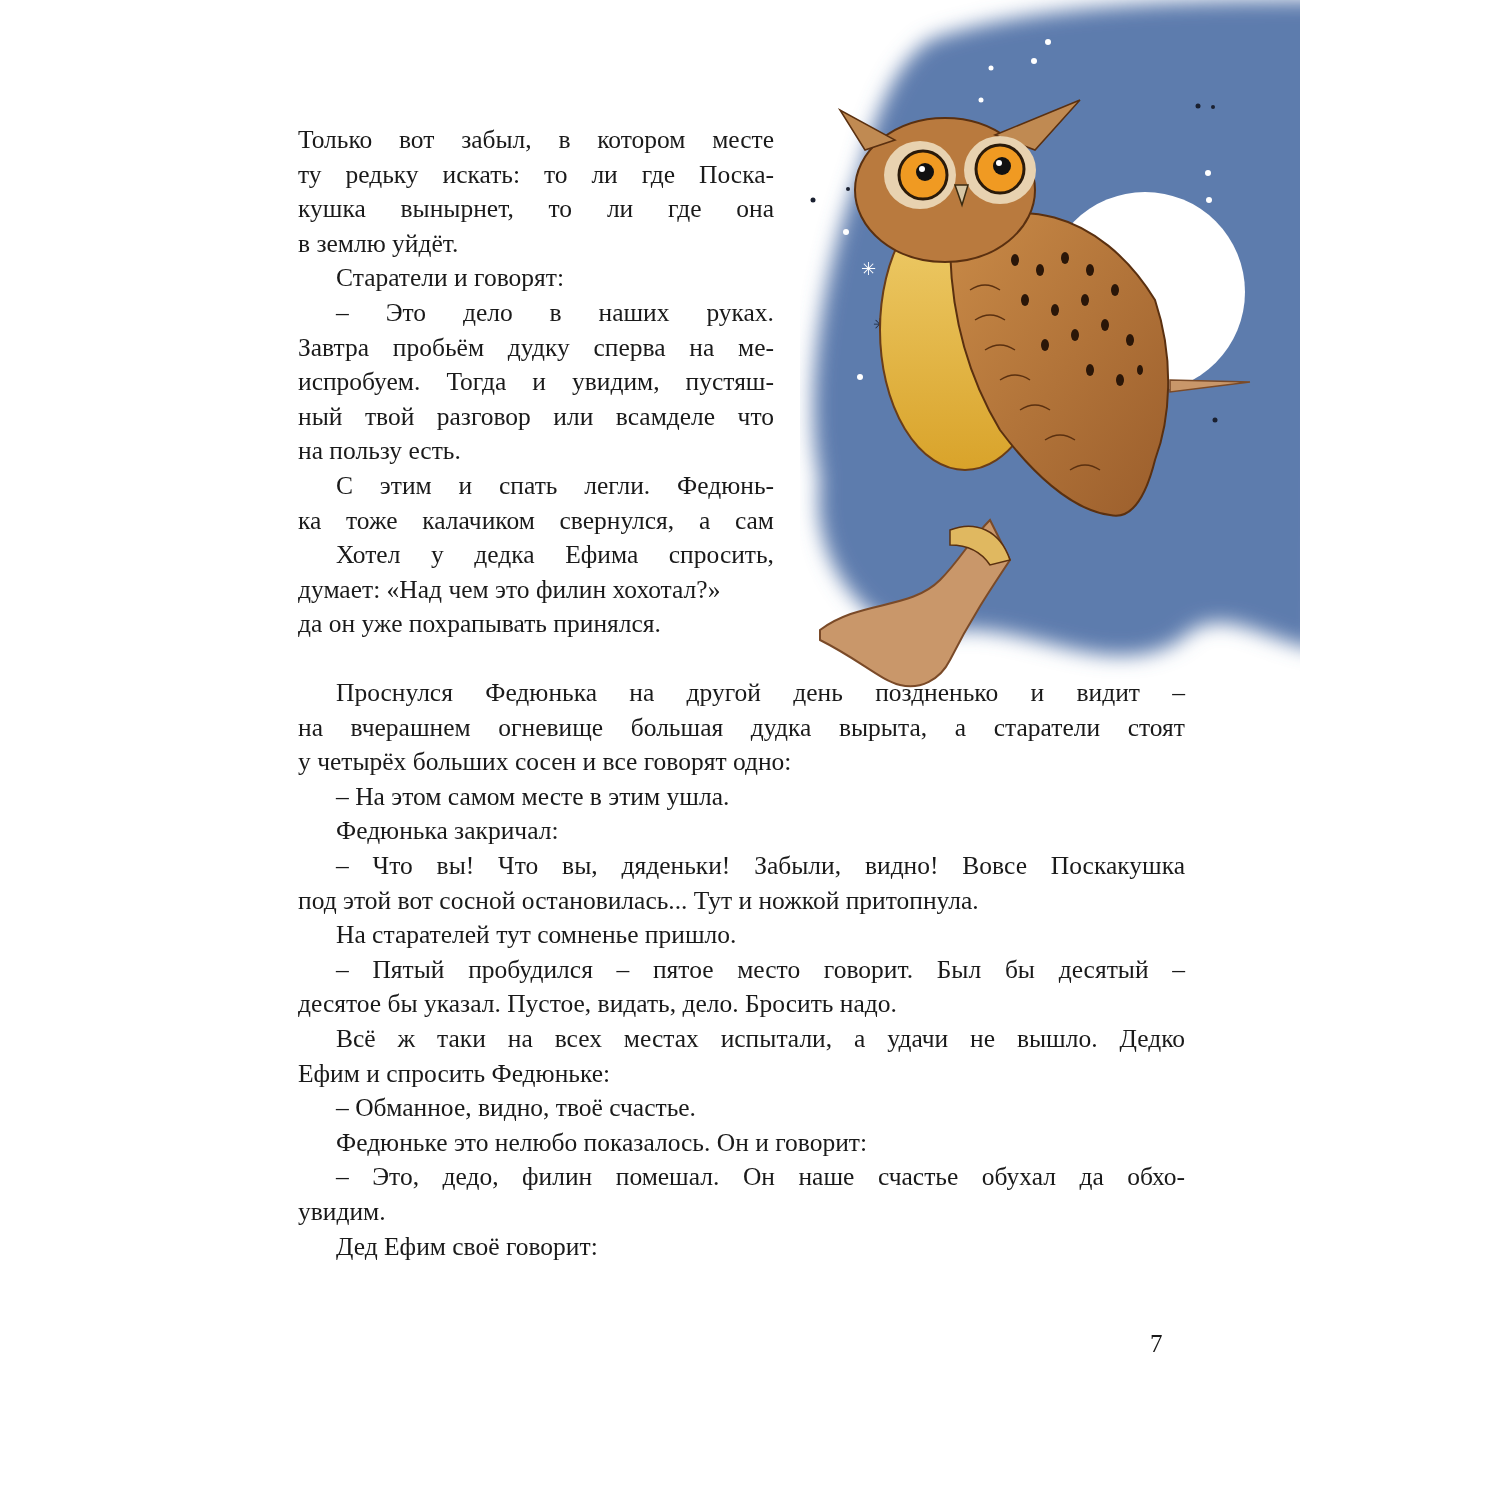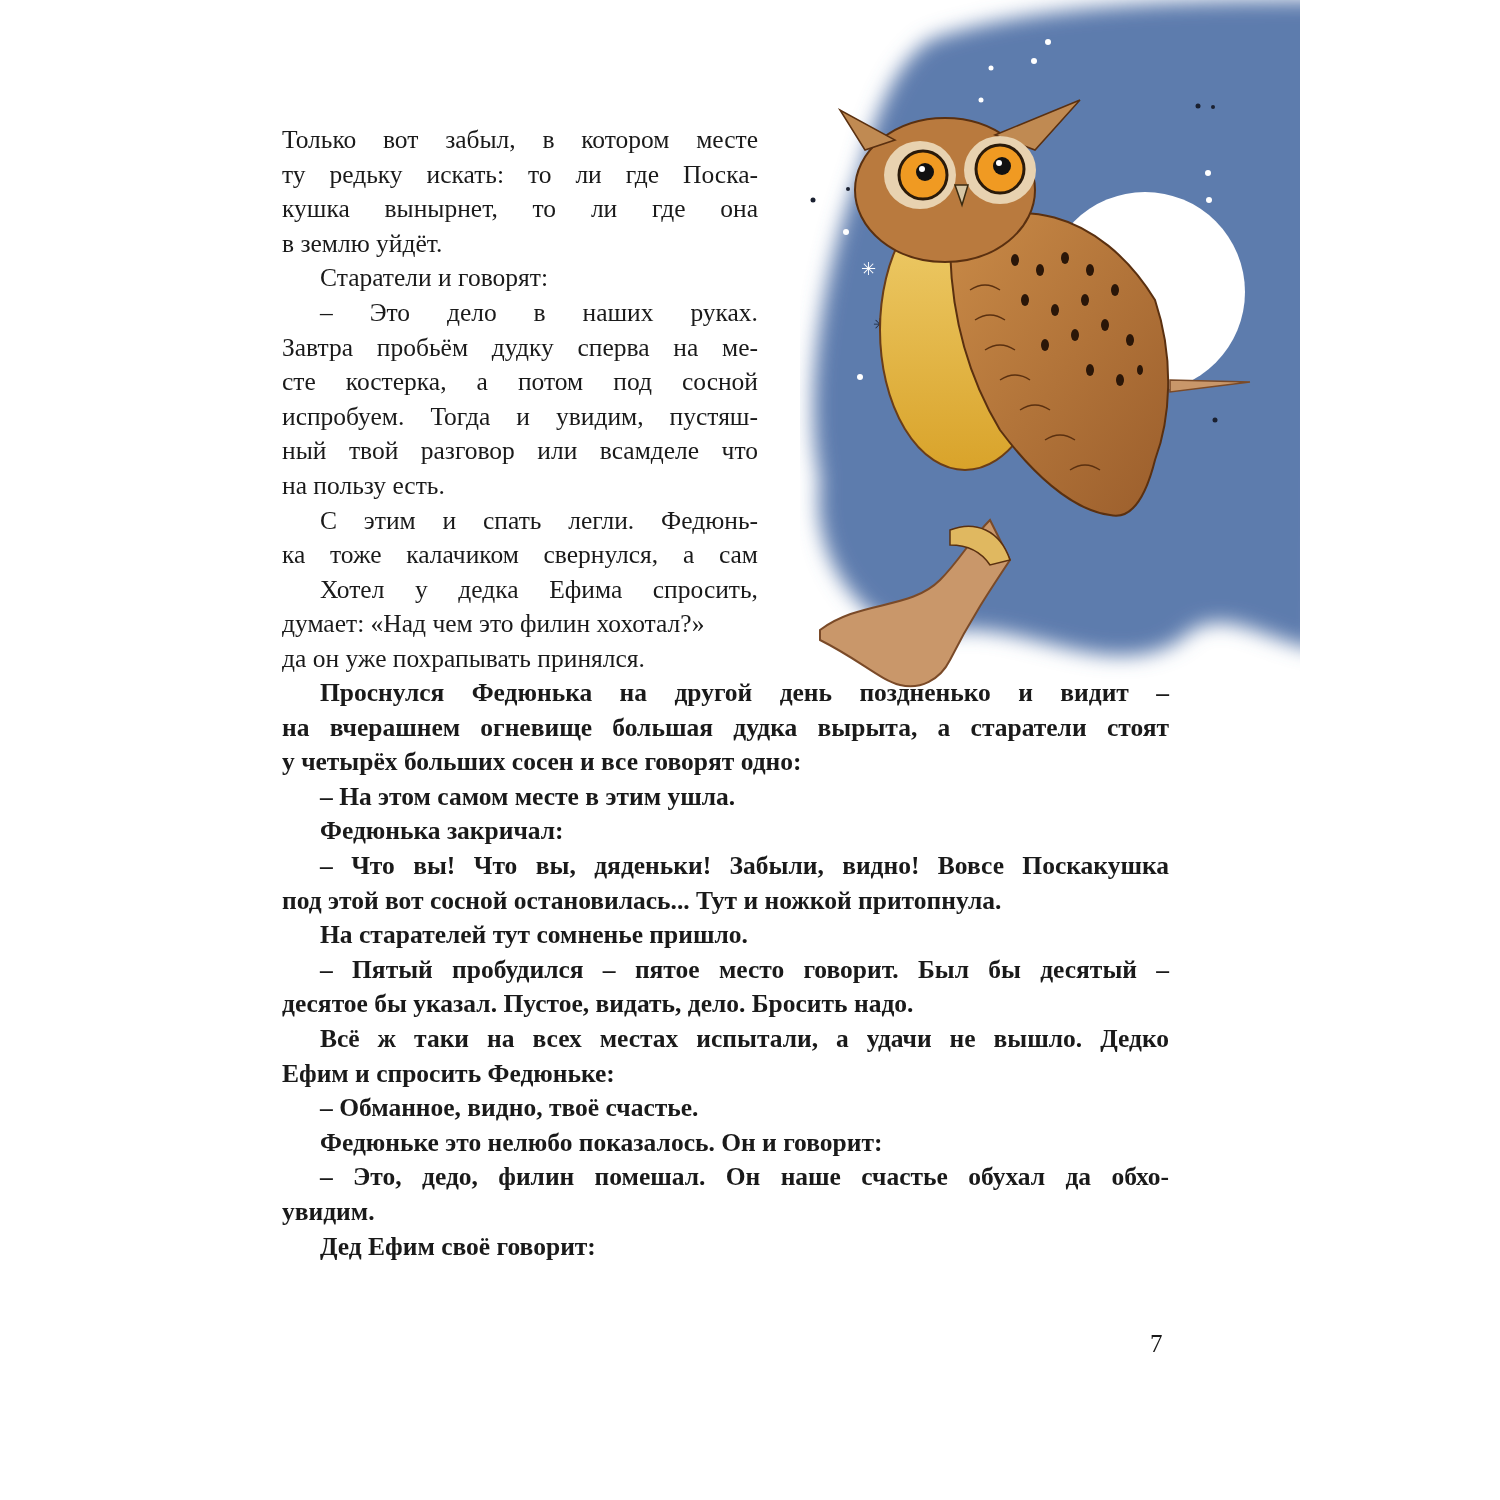--- a/index.html
+++ b/index.html
@@ -1,21 +1,21 @@
 <!DOCTYPE html>
 <html><head>
 <meta charset="utf-8">
 <style>
   html, body { margin:0; padding:0; background:#ffffff; }
   body { width:1500px; height:1500px; position:relative; overflow:hidden; }
   .page { position:absolute; left:0; top:0; width:1500px; height:1500px; background:#fff; }
   .illus { position:absolute; left:800px; top:0; width:530px; height:690px; }
-  .text-block { position:absolute; font-family:"Liberation Serif","DejaVu Serif",serif; color:#1a1a1a; font-size:25.5px; line-height:34.6px; }
+  .text-block { position:absolute; font-family:"Liberation Serif","DejaVu Serif",serif; color:#1a1a1a; font-size:25.5px; line-height:34.6px;margin-left:16px; }
   .narrow { left:282px; top:123px; width:476px; }
-  .wide { left:282px; top:676px; width:887px;font-weight:bold; }
+  .wide { left:282px; top:676px; width:887px; }
   .line { display:block; white-space:nowrap; height:34.6px; }
   .line.justify { text-align:justify; text-align-last:justify; white-space:normal; }
   .line.indent { padding-left:38px; }
   .page-number { position:absolute; left:1150px; top:1330px; font-family:"Liberation Serif","DejaVu Serif",serif; font-size:25px; color:#1a1a1a; }
 </style>
 </head>
 <body>
 
 <div class="page">
 
@@ -128,21 +128,20 @@
   </svg>
 
   <div class="text-block narrow">
     <span class="line justify">Только вот забыл, в котором месте</span>
     <span class="line justify">ту редьку искать: то ли где Поска-</span>
     <span class="line justify">кушка вынырнет, то ли где она</span>
     <span class="line">в землю уйдёт.</span>
     <span class="line indent">Старатели и говорят:</span>
     <span class="line indent justify">– Это дело в наших руках.</span>
     <span class="line justify">Завтра пробьём дудку сперва на ме-</span>
-    <span class="line justify">сте костерка, а потом под сосной</span>
     <span class="line justify">испробуем. Тогда и увидим, пустяш-</span>
     <span class="line justify">ный твой разговор или всамделе что</span>
     <span class="line">на пользу есть.</span>
     <span class="line indent justify">С этим и спать легли. Федюнь-</span>
     <span class="line justify">ка тоже калачиком свернулся, а сам</span>
     <span class="line indent justify">Хотел у дедка Ефима спросить,</span>
     <span class="line">думает: «Над чем это филин хохотал?»</span>
     <span class="line">да он уже похрапывать принялся.</span>
   </div>
 

